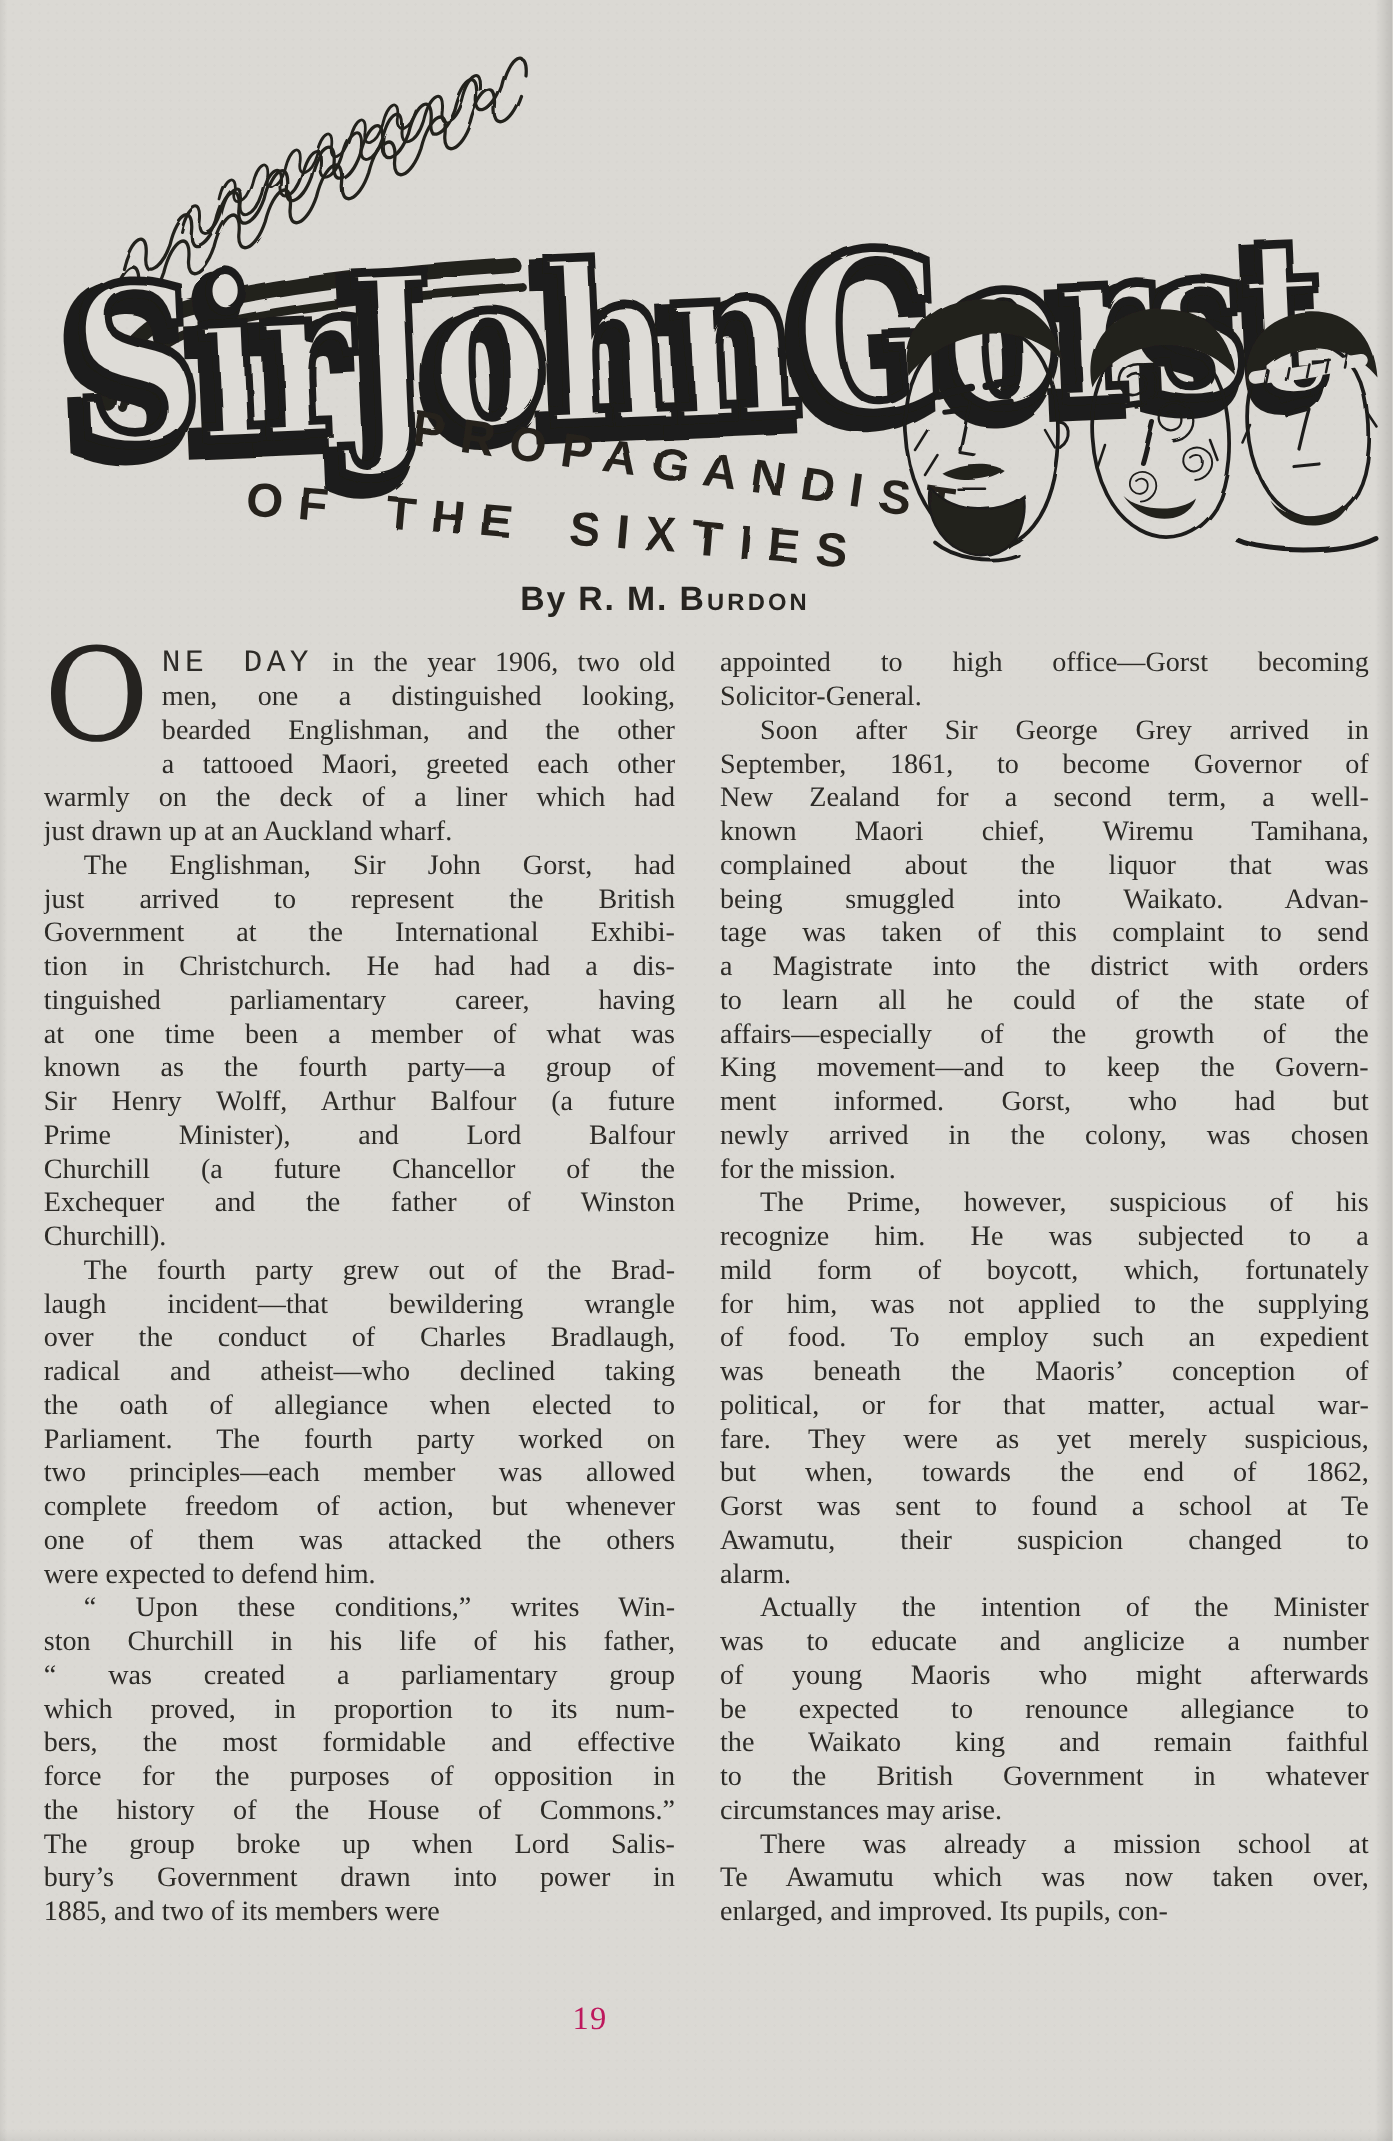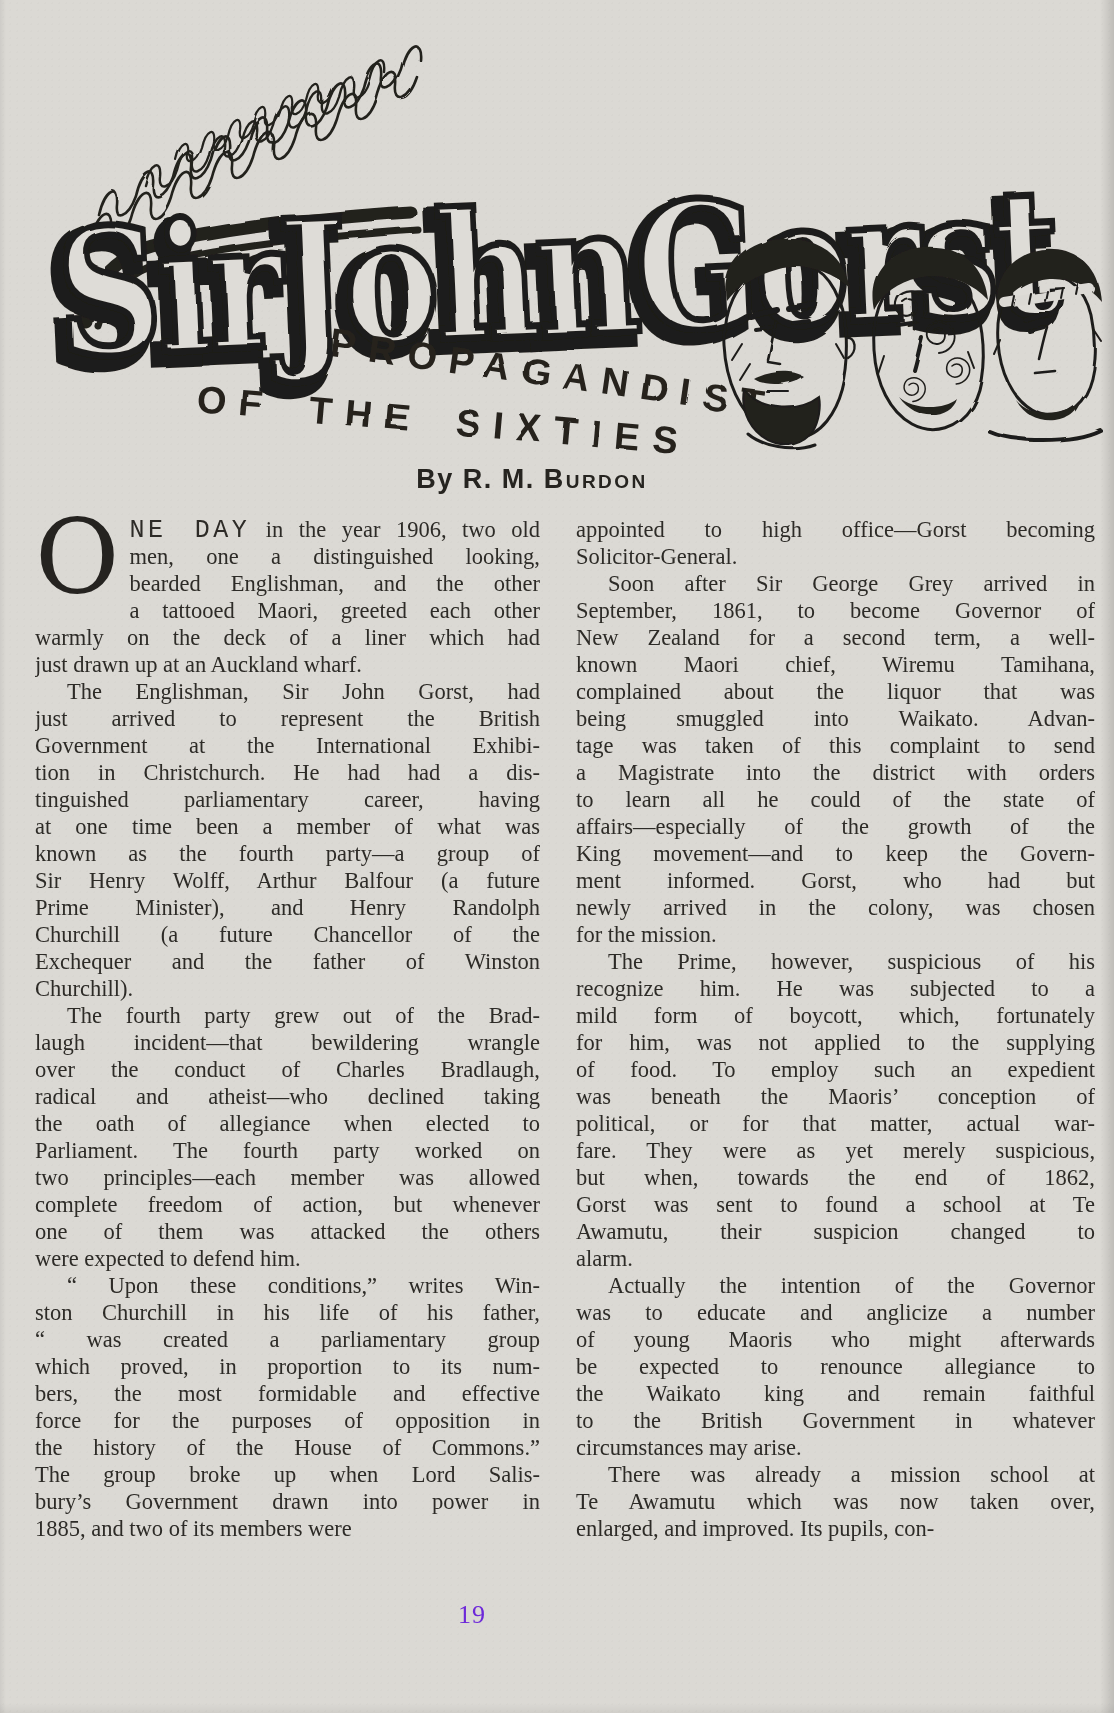--- a/index.html
+++ b/index.html
@@ -39,21 +39,21 @@
   .endline{text-align-last:left;}
   .ind{text-indent:32px;}
   .leadcaps{font-size:25px;letter-spacing:3.5px;font-family:Liberation Mono, monospace;}
   .dropcap{
     float:left;font-family:"DejaVu Serif", serif;
     font-size:103px;line-height:78px;height:81px;
     margin:2px 10px 0 0;color:#252320;
   }
   .footer{
     position:absolute;top:1600px;left:0;width:944px;text-align:center;
-    font-size:26px;letter-spacing:1px;color:#6d28d9;
+    font-size:26px;letter-spacing:1px;color:#be185d;
   }
 </style>
 </head>
 <body>
 
 <div>
 
   <svg class="masthead" width="1114" height="470" viewBox="0 0 1114 470">
     <defs>
       <filter id="rough" x="-5%" y="-5%" width="110%" height="110%">
@@ -145,21 +145,21 @@
         <div class="line jline">warmly on the deck of a liner which had</div>
         <div class="line endline">just drawn up at an Auckland wharf.</div>
         <div class="line jline ind">The Englishman, Sir John Gorst, had</div>
         <div class="line jline">just arrived to represent the British</div>
         <div class="line jline">Government at the International Exhibi-</div>
         <div class="line jline">tion in Christchurch.  He had had a dis-</div>
         <div class="line jline">tinguished parliamentary career, having</div>
         <div class="line jline">at one time been a member of what was</div>
         <div class="line jline">known as the fourth party—a group of</div>
         <div class="line jline">Sir Henry Wolff, Arthur Balfour (a future</div>
-        <div class="line jline">Prime Minister), and Henry Randolph</div>
+        <div class="line jline">Prime Minister), and Lord Balfour</div>
         <div class="line jline">Churchill (a future Chancellor of the</div>
         <div class="line jline">Exchequer and the father of Winston</div>
         <div class="line endline">Churchill).</div>
         <div class="line jline ind">The fourth party grew out of the Brad-</div>
         <div class="line jline">laugh incident—that bewildering wrangle</div>
         <div class="line jline">over the conduct of Charles Bradlaugh,</div>
         <div class="line jline">radical and atheist—who declined taking</div>
         <div class="line jline">the oath of allegiance when elected to</div>
         <div class="line jline">Parliament.  The fourth party worked on</div>
         <div class="line jline">two principles—each member was allowed</div>
@@ -199,21 +199,21 @@
         <div class="line jline">mild form of boycott, which, fortunately</div>
         <div class="line jline">for him, was not applied to the supplying</div>
         <div class="line jline">of food.  To employ such an expedient</div>
         <div class="line jline">was beneath the Maoris’ conception of</div>
         <div class="line jline">political, or for that matter, actual war-</div>
         <div class="line jline">fare.  They were as yet merely suspicious,</div>
         <div class="line jline">but when, towards the end of 1862,</div>
         <div class="line jline">Gorst was sent to found a school at Te</div>
         <div class="line jline">Awamutu, their suspicion changed to</div>
         <div class="line endline">alarm.</div>
-        <div class="line jline ind">Actually the intention of the Governor</div>
+        <div class="line jline ind">Actually the intention of the Minister</div>
         <div class="line jline">was to educate and anglicize a number</div>
         <div class="line jline">of young Maoris who might afterwards</div>
         <div class="line jline">be expected to renounce allegiance to</div>
         <div class="line jline">the Waikato king and remain faithful</div>
         <div class="line jline">to the British Government in whatever</div>
         <div class="line endline">circumstances may arise.</div>
         <div class="line jline ind">There was already a mission school at</div>
         <div class="line jline">Te Awamutu which was now taken over,</div>
         <div class="line endline">enlarged, and improved.  Its pupils, con-</div>
       </div>

